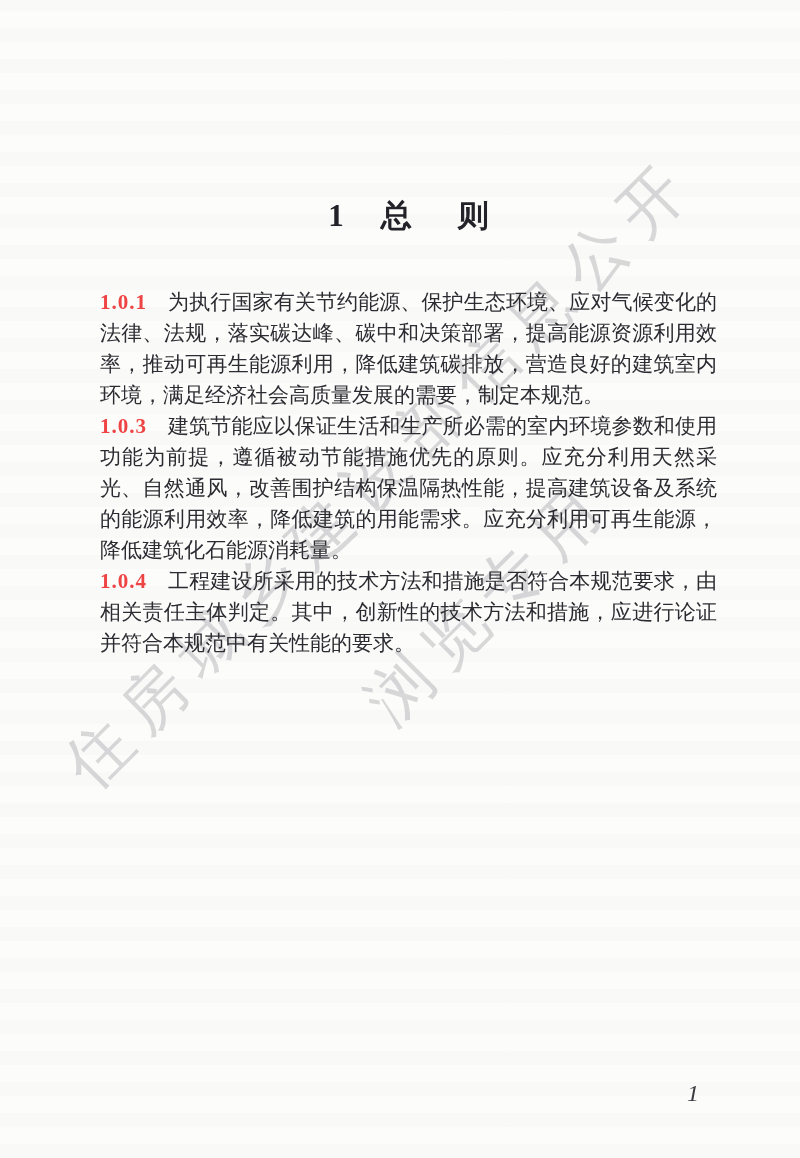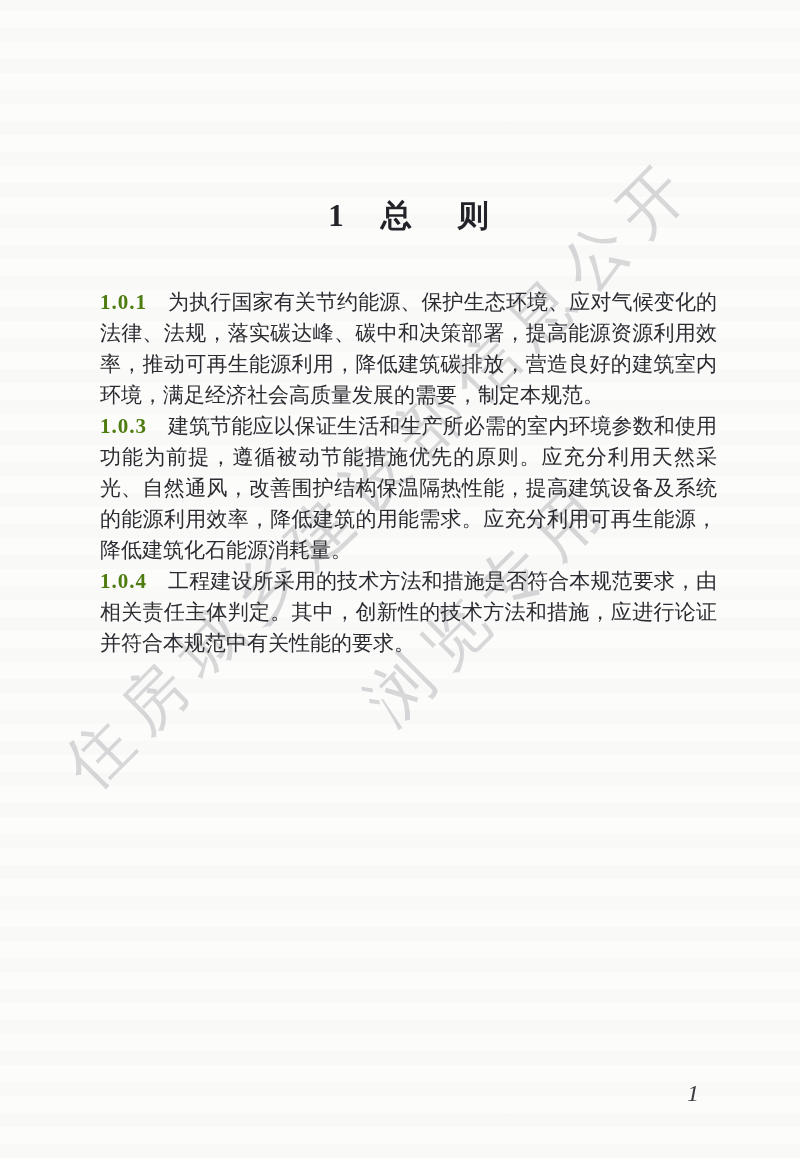--- a/index.html
+++ b/index.html
@@ -63,21 +63,21 @@
     margin: 0;
     font-size: 21px;
     line-height: 31px;
     text-align: justify;
     color: #2b2b31;
   }
   .clause-num {
     font-weight: bold;
     letter-spacing: 1px;
     margin-right: 21px;
-    color: #4d7c0f;
+    color: #ef4444;
   }
 
   .page-number {
     position: absolute;
     left: 678px; top: 1080px;
     width: 30px;
     text-align: center;
     font-size: 24px;
     font-style: italic;
     color: #3a3a40;

